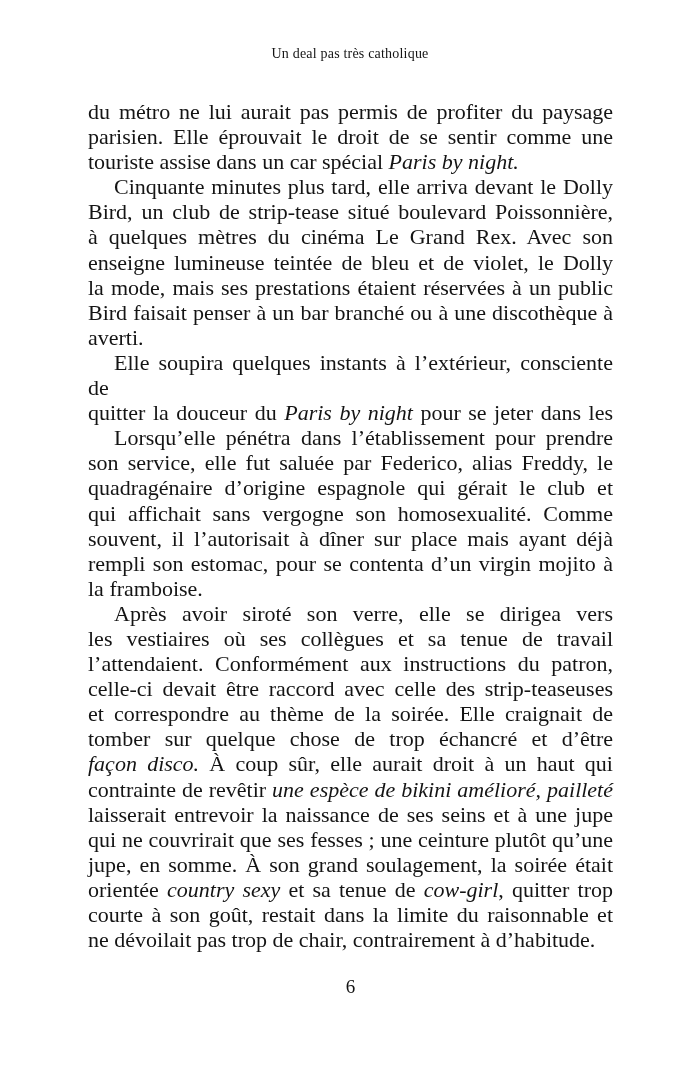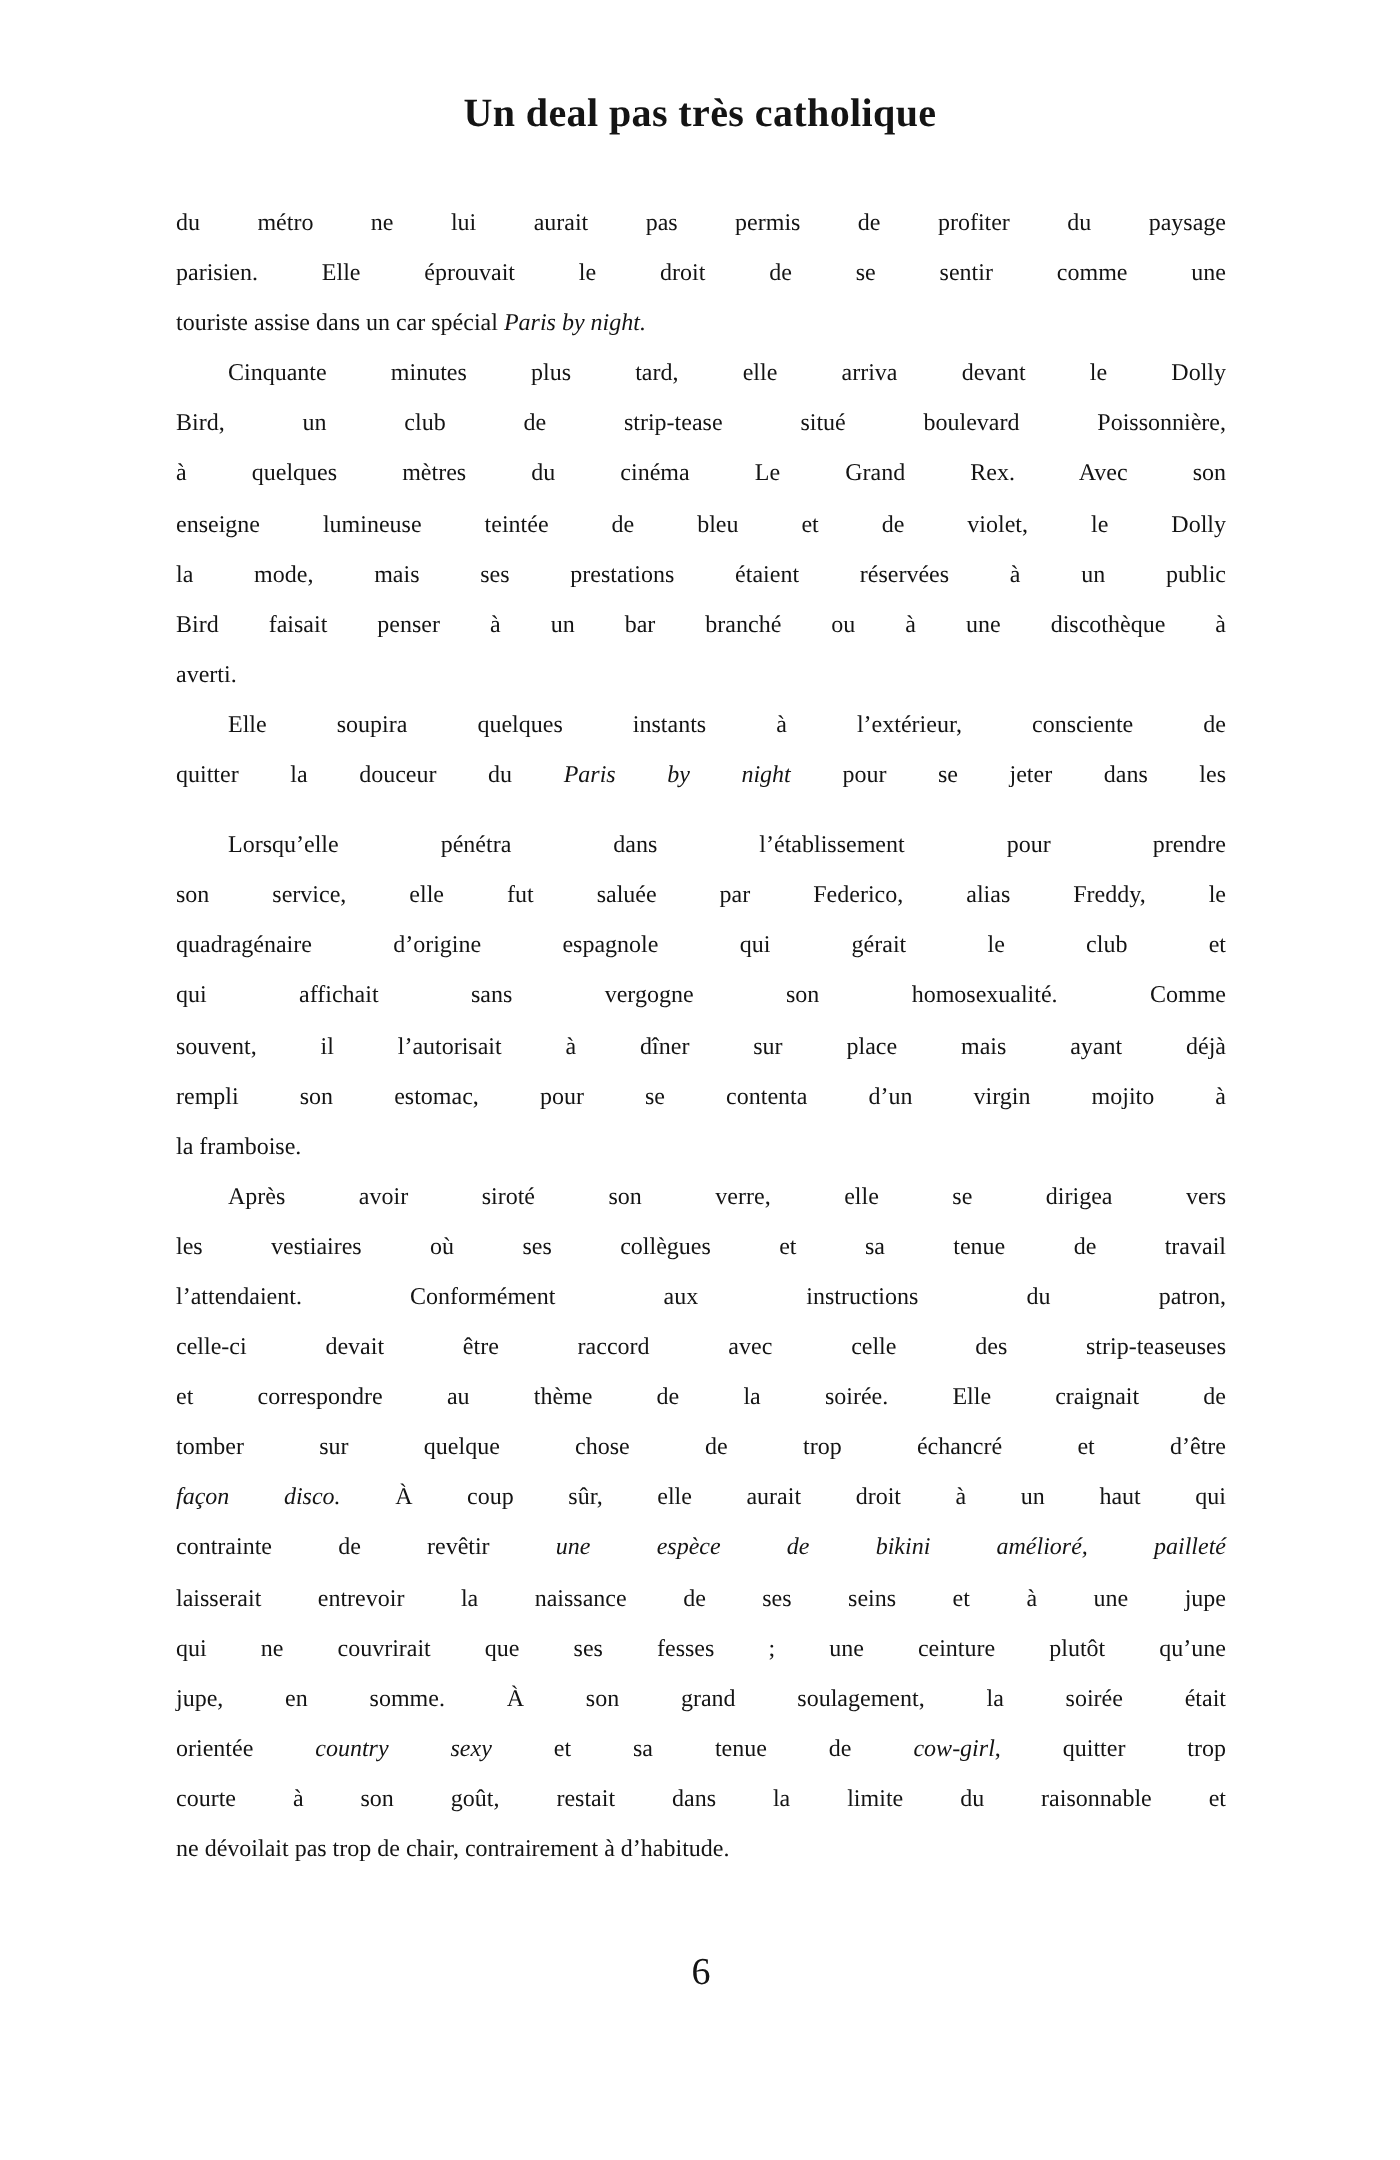--- a/index.html
+++ b/index.html
@@ -11,34 +11,33 @@
     font-family: "Liberation Serif", "DejaVu Serif", serif;
     color: #141414;
     overflow: hidden;
   }
   .running-header {
     position: absolute;
     top: 46px;
     left: 0;
     width: 700px;
     text-align: center;
-    font-size: 20px;
+    font-size: 14px;
     letter-spacing: 0.2px;
-    font-weight: bold;
   }
   .text-block {
     position: absolute;
     top: 99px;
     left: 88px;
     width: 525px;
   }
   .par { margin: 0; }
-  .par.brk { margin-top: 10px; }
+  .par.brk { }
   .line {
-    font-size: 12px;
+    font-size: 22px;
     line-height: 25.1px;
     text-align: justify;
     text-align-last: justify;
     white-space: normal;
   }
   .line.last { text-align-last: left; }
   .par.indent .line:first-child { text-indent: 26px; }
   .it { font-style: italic; }
   .rm { font-style: normal; }
   .footer-pagenum {

